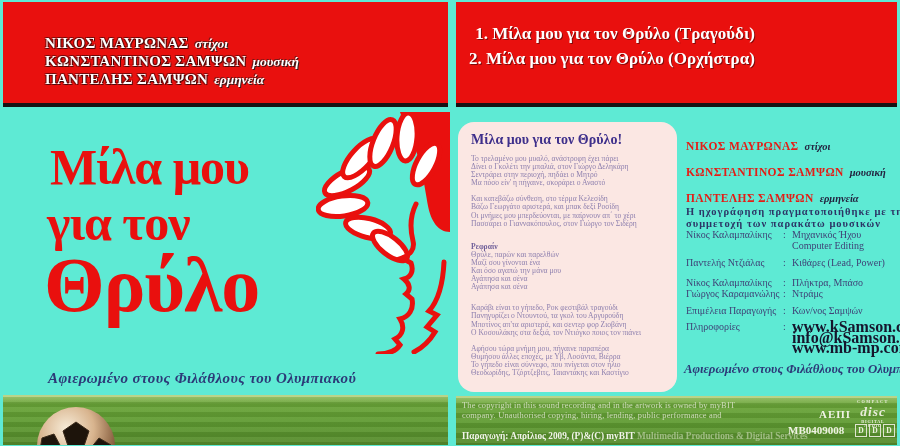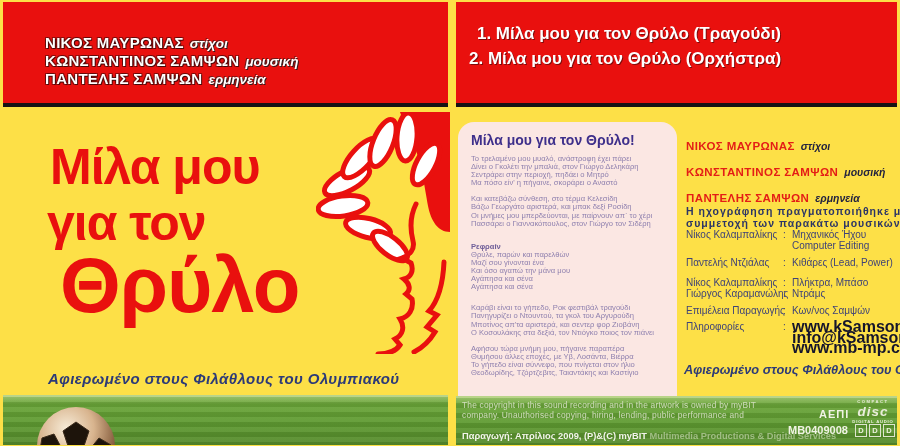--- a/index.html
+++ b/index.html
@@ -1,44 +1,44 @@
 <!DOCTYPE html>
 <html><head>
 <meta charset="utf-8">
 <style>
   html,body{margin:0;padding:0;background:#fff;}
-  .page{position:relative;width:900px;height:446px;background:#fde047;overflow:hidden;
-        font-family:Liberation Sans, sans-serif;}
+  .page{position:relative;width:900px;height:446px;background:#5eead4;overflow:hidden;
+        font-family:Liberation Serif, serif;}
 
   
   .hdr{position:absolute;top:2px;height:101px;background:#e9100e;border-bottom:4px solid #171314;}
   .hdr-left{left:3px;width:445px;}
   .hdr-right{left:456px;width:441px;}
   .hdr-credits{position:absolute;left:42px;top:32px;}
   .hc-line{white-space:nowrap;line-height:17px;}
   .hc-name{color:#fff;font-weight:bold;font-size:15px;letter-spacing:.3px;
            text-shadow:1px 1px 0 rgba(55,8,8,.85),-1px -1px 0 rgba(55,8,8,.5),1px -1px 0 rgba(55,8,8,.5),-1px 1px 0 rgba(55,8,8,.5);}
   .hc-role{color:#fff;font-style:italic;font-weight:bold;font-size:13.5px;margin-left:6px;
            text-shadow:1px 1px 0 rgba(30,30,30,.9),-1px -1px 0 rgba(30,30,30,.6);}
   .tracks{position:absolute;left:13px;top:19px;text-align:right;}
   .track{color:#fff;font-weight:bold;font-size:17px;line-height:25px;white-space:nowrap;
          text-shadow:1px 1px 0 rgba(55,8,8,.6);}
 
   
   .title{position:absolute;color:#e9100e;font-weight:bold;letter-spacing:-1px;line-height:1;}
   .title-l1{left:50px;top:142px;font-size:50px;}
   .title-l2{left:47px;top:198px;font-size:50px;}
-  .title-l3{left:44px;top:246px;font-size:78px;margin-left:16px;}
+  .title-l3{left:44px;top:246px;font-size:78px;}
   .dedication{position:absolute;font-style:italic;font-weight:bold;color:#2c3a78;white-space:nowrap;}
   .ded-left{left:48px;top:370px;font-size:15px;letter-spacing:.4px;}
   .ded-right{left:684px;top:362px;font-size:12.8px;}
   .logo{position:absolute;left:316px;top:112px;width:134px;height:242px;}
 
   
-  .pink{position:absolute;left:458px;top:122px;width:219px;height:300px;background:#fbe7e3;border-radius:16px;}
+  .pink{position:absolute;left:458px;top:122px;width:219px;height:270px;background:#fbe7e3;border-radius:16px;}
   .lyr-title{position:absolute;left:13px;top:10px;font-size:14px;font-weight:bold;color:#3e2f8b;white-space:nowrap;}
   .lyr-body{position:absolute;left:13px;top:33px;font-size:7.6px;line-height:8.1px;color:#8d7fae;}
   .st{white-space:nowrap;}
   .st + .st{margin-top:8px;}
   .st-refrain{margin-top:15px !important;}
   .st-v3{margin-top:13px !important;}
   .st-label{font-weight:bold;color:#6f5f99;}
 
   
   .rcred{position:absolute;left:686px;white-space:nowrap;}

